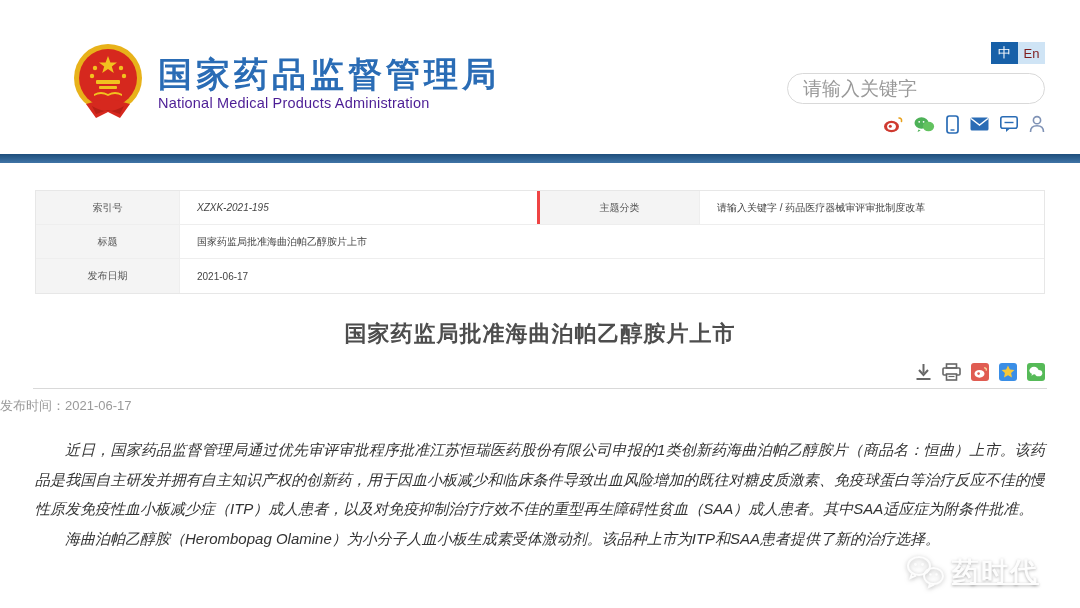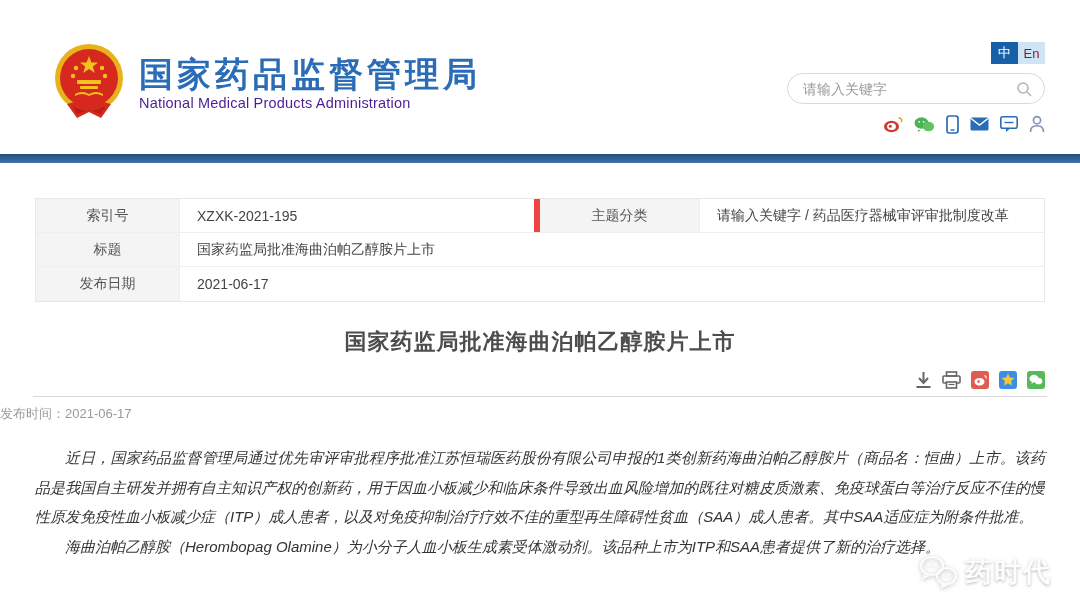--- a/index.html
+++ b/index.html
@@ -2,74 +2,74 @@
 <html lang="zh"><head>
 <meta charset="utf-8">
 <style>
   * { margin:0; padding:0; box-sizing:border-box; }
   html,body { width:1080px; height:608px; background:#fff; overflow:hidden;
     font-family:"Liberation Sans","DejaVu Sans",sans-serif; }
   .page { position:relative; width:1080px; height:608px; background:#fff; }
 
   
   .header { display:flex; justify-content:space-between; align-items:flex-start;
-    padding:42px 35px 0 53px; height:154px; }
+    padding:42px 35px 0 72px; height:154px; }
   .brand { display:flex; align-items:center; gap:14px; }
   .emblem { width:72px; height:82px; flex:0 0 auto; }
   .brand-text .zh { font-size:34px; font-weight:bold; color:#2a6cb5; letter-spacing:4px; line-height:1.15; }
   .brand-text .en { font-size:14.5px; color:#4c1d95; margin-top:0; letter-spacing:0.2px; }
 
   .header-right { display:flex; flex-direction:column; align-items:flex-end; width:268px; padding-top:0; }
   .lang-switch { display:flex; margin-bottom:9px; }
   .lang-btn { width:27px; height:22px; display:flex; align-items:center; justify-content:center;
     font-size:13px; cursor:pointer; }
   .lang-zh { background:#1760a8; color:#fff; }
   .lang-en { background:#cfe4f5; color:#7f1d1d; }
   .search-box { width:258px; height:31px; border:1px solid #d9d9d9; border-radius:17px;
     display:flex; align-items:center; padding:0 12px 0 15px; background:#fff; }
-  .search-box input { border:none; outline:none; flex:1; font-size:14px; color:#333;
+  .search-box input { border:none; outline:none; flex:1; font-size:19px; color:#333;
     font-family:inherit; background:transparent; }
   .search-box input::placeholder { color:#999; }
   .quick-icons { display:flex; align-items:center; gap:11px; margin-top:10px; height:20px; }
   .quick-icons svg { display:block; }
 
   
   .nav-bar { width:1080px; height:9px; background:linear-gradient(#1f4e7c,#3f74a6); }
 
   
-  .info-table { margin:35px 35px 0 35px; border:1px solid #e7e7e7; font-size:14px; color:#555; }
+  .info-table { margin:27px 35px 0 35px; border:1px solid #e7e7e7; font-size:10px; color:#555; }
   .it-row { display:flex; height:34px; border-bottom:1px solid #eee; }
   .it-row:last-child { border-bottom:none;justify-content:flex-end; }
   .it-label { background:#f4f4f4; display:flex; align-items:center; justify-content:center;
     border-right:1px solid #eee; }
   .it-val { display:flex; align-items:center; padding-left:17px; background:#fff; color:#444; }
-  .w-label1 { width:144px; } .w-val1 { width:360px; border-right:6px solid #ef4444; }
+  .w-label1 { width:144px; } .w-val1 { width:360px; border-right:3px solid #ef4444;font-style:italic; }
   .w-label2 { width:160px; } .w-val2 { flex:1; }
   .w-valspan { flex:1; }
 
   
   .article-title { text-align:center; font-size:22px; font-weight:bold; color:#4d4d4d;
     margin-top:25px; letter-spacing:1px; }
   .article-toolbar { display:flex; justify-content:flex-end; align-items:center; gap:10px;
     margin:13px 35px 0 35px; height:20px; }
   .share-sq { width:18px; height:18px; border-radius:3px; display:flex; align-items:center;
     justify-content:center; cursor:pointer; }
   .share-weibo { background:#e05c52; } .share-star { background:#3a8ee6; } .share-wechat { background:#56ba58; }
   .title-divider { border-bottom:1px solid #d9d9d9; margin:6px 33px 0 33px; }
   .publish-time { text-align:left; margin:8px 37px 0 0; font-size:13px; color:#9a9a9a; }
 
   .article-body { margin:20px 35px 0 35px; font-size:15px; color:#333; line-height:1.98;
     text-align:justify;font-style:italic; }
   .article-body p { text-indent:2em; }
   .article-body p + p { margin-top:0; }
 
   
-  .watermark { position:absolute; right:28px; bottom:18px; display:flex; align-items:center; gap:6px;
+  .watermark { position:absolute; right:41px; bottom:18px; display:flex; align-items:center; gap:6px;
     color:#fdfdfd; text-shadow:0 1px 3px rgba(120,120,120,.55); font-size:27px; font-weight:bold;
-    letter-spacing:2px; pointer-events:none; }
+    letter-spacing:2px; pointer-events:none;text-decoration:underline; }
   .watermark svg { filter:drop-shadow(0 1px 2px rgba(120,120,120,.5)); }
 </style>
 </head>
 <body>
 
 <div class="page">
 
   <div class="header">
     <div class="brand">
       <svg class="emblem" viewBox="0 0 72 82">

